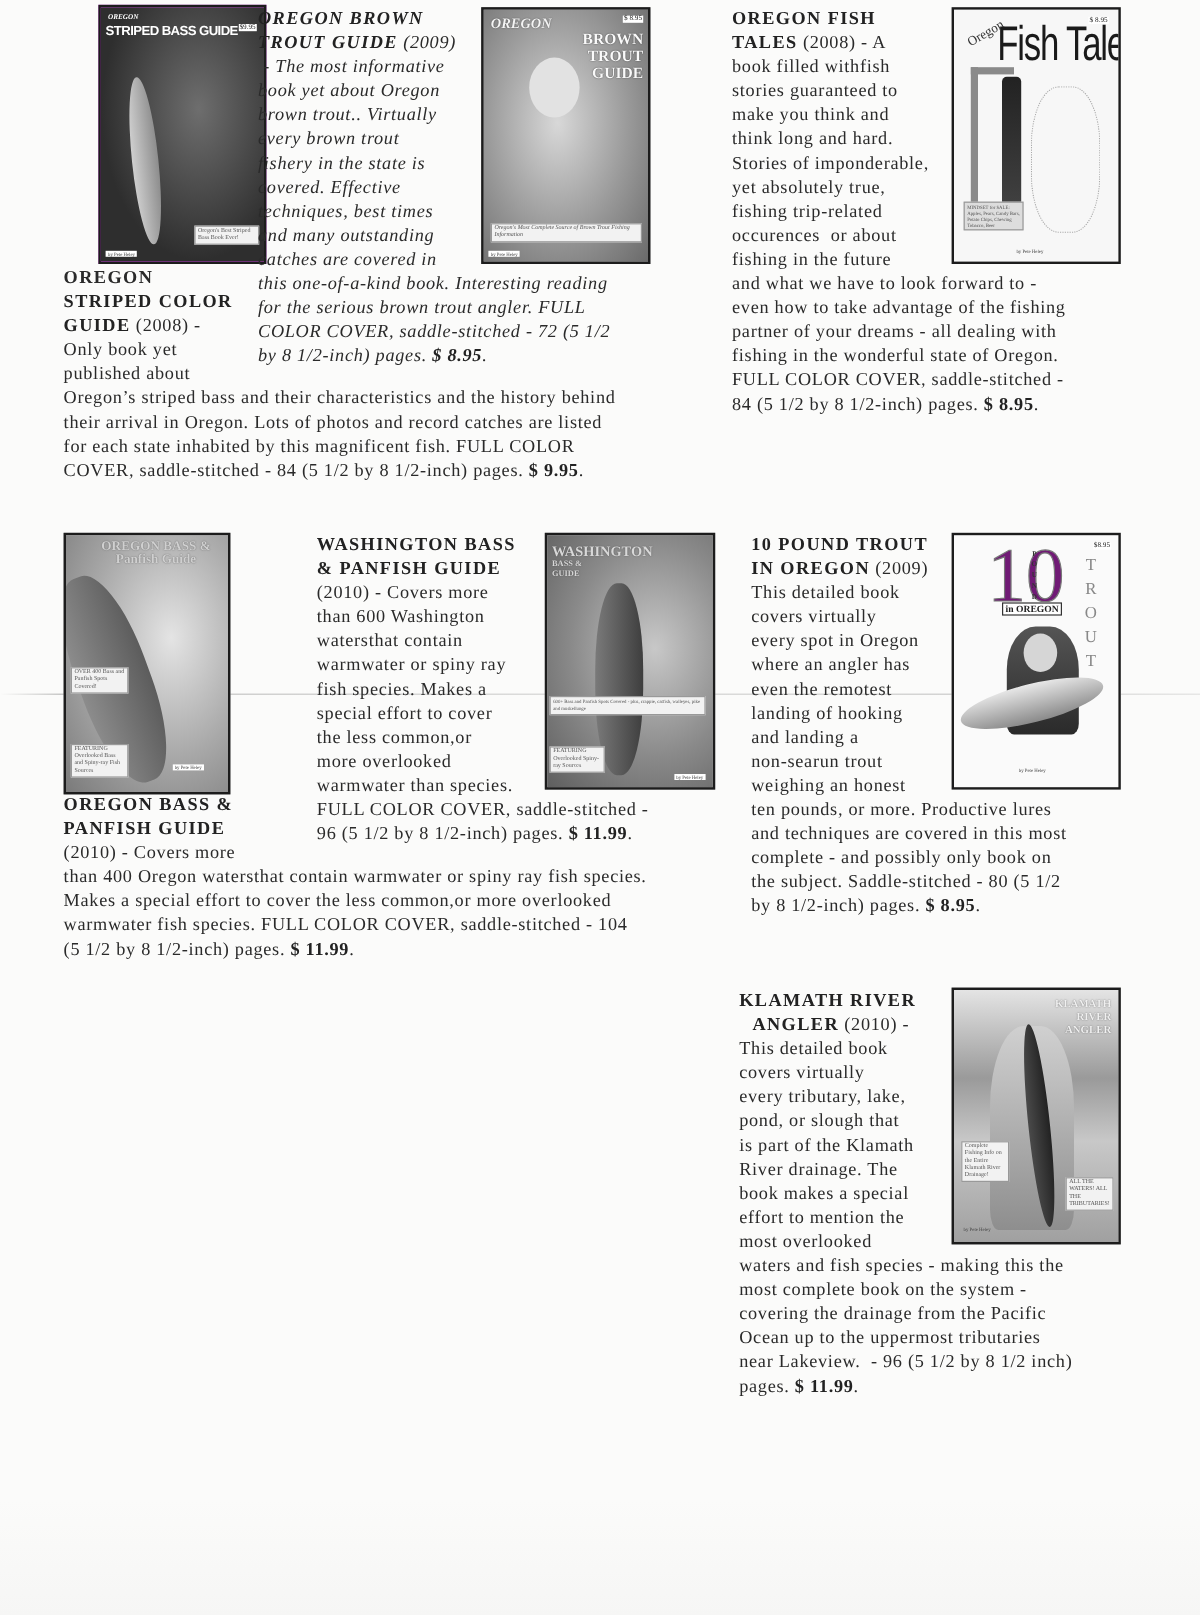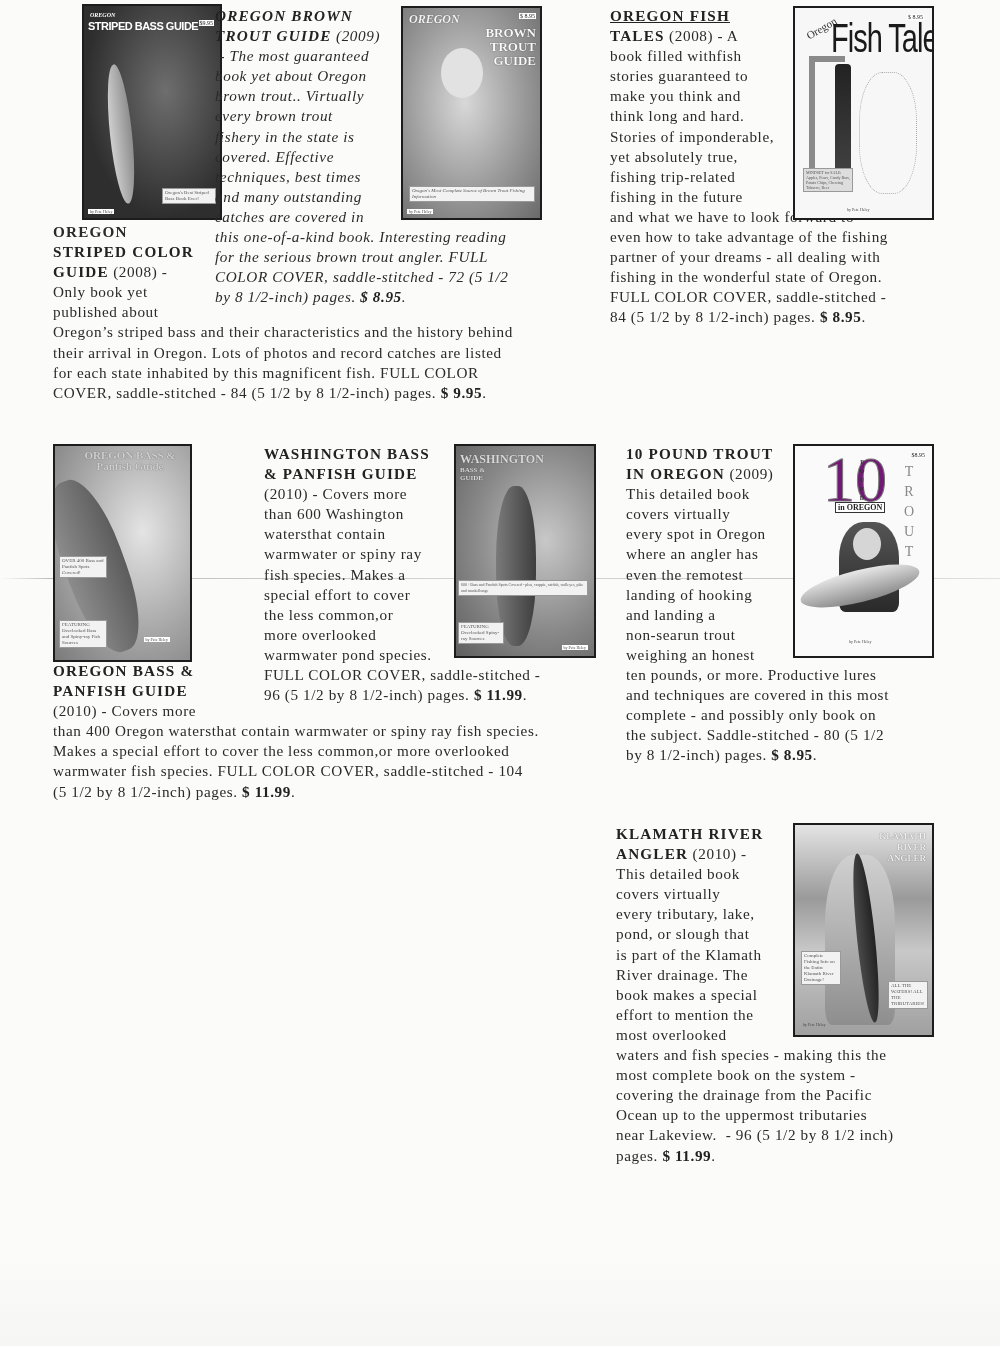--- a/index.html
+++ b/index.html
@@ -52,21 +52,21 @@
   <span class="line">published about</span>
   <span class="line">Oregon’s striped bass and their characteristics and the history behind</span>
   <span class="line">their arrival in Oregon. Lots of photos and record catches are listed</span>
   <span class="line">for each state inhabited by this magnificent fish. FULL COLOR</span>
   <span class="line"><span>COVER, saddle-stitched - 84  (5 1/2 by 8 1/2-inch) pages.</span> <b>$ 9.95</b>.</span>
 </div>
 
 <div class="block" style="left:215px;top:6px;width:340px;font-style:italic;">
   <span class="line"><b style="letter-spacing:1.2px;">OREGON BROWN</b></span>
   <span class="line"><b style="letter-spacing:1.2px;">TROUT GUIDE</b> <span>(2009)</span></span>
-  <span class="line" style="white-space:pre;"> - The most guaranteed</span>
+  <span class="line" style="white-space:pre;"> - The most informative</span>
   <span class="line">book yet about Oregon</span>
   <span class="line">brown trout.. Virtually</span>
   <span class="line">every brown trout</span>
   <span class="line">fishery in the state is</span>
   <span class="line">covered. Effective</span>
   <span class="line">techniques, best times</span>
   <span class="line">and many outstanding</span>
   <span class="line">catches are covered in</span>
   <span class="line">this one-of-a-kind book. Interesting reading</span>
   <span class="line">for the serious brown trout angler. FULL</span>
@@ -78,29 +78,30 @@
   <div class="photo" style="left:0;top:0;width:137px;height:210px;background:radial-gradient(ellipse at 45% 45%, #d8d8d8 0%, #9a9a9a 55%, #6a6a6a 100%);"></div>
   <div class="photo" style="left:38px;top:40px;width:42px;height:50px;border-radius:50%;background:#e2e2e2;"></div>
   <div class="ct" style="left:6px;top:4px;font-size:12px;font-style:italic;color:#f4f4f4;text-shadow:0 0 1px #333;">OREGON</div>
   <div class="price" style="right:4px;top:5px;">$ 8.95</div>
   <div class="ct" style="right:4px;top:18px;width:60px;font-size:13px;line-height:14px;text-align:right;color:#fafafa;text-shadow:0 0 1px #222;">BROWN TROUT GUIDE</div>
   <div class="tag" style="left:6px;top:178px;width:120px;font-style:italic;">Oregon's Most Complete Source of Brown Trout Fishing Information</div>
   <div class="author" style="left:4px;bottom:4px;">by Pete Heley</div>
 </div>
 
 <div class="block" style="left:610px;top:6px;width:330px;">
-  <span class="line"><b style="letter-spacing:1.2px;text-decoration:underline;">OREGON FISH</b></span>
+  <span class="line"><b style="letter-spacing:1.2px;">OREGON FISH</b></span>
   <span class="line"><b style="letter-spacing:1.2px;">TALES</b> <span>(2008) - A</span></span>
   <span class="line">book filled withfish</span>
   <span class="line">stories guaranteed to</span>
   <span class="line">make you think and</span>
   <span class="line">think long and hard.</span>
   <span class="line">Stories of imponderable,</span>
   <span class="line">yet absolutely true,</span>
   <span class="line">fishing trip-related</span>
+  <span class="line" style="white-space:pre;">occurences  or about</span>
   <span class="line">fishing in the future</span>
   <span class="line">and what we have to look forward to -</span>
   <span class="line">even how to take advantage of the fishing</span>
   <span class="line">partner of your dreams - all dealing with</span>
   <span class="line">fishing in the wonderful state of Oregon.</span>
   <span class="line">FULL COLOR COVER, saddle-stitched -</span>
   <span class="line"><span>84 (5 1/2 by 8 1/2-inch) pages.</span> <b>$ 8.95</b>.</span>
 </div>
 
 <div class="cover" style="left:793px;top:6px;width:141px;height:214px;background:#f7f7f7;">
@@ -138,21 +139,21 @@
   <span class="line"><b style="letter-spacing:1.2px;">WASHINGTON BASS</b></span>
   <span class="line"><b style="letter-spacing:1.2px;">&amp; PANFISH GUIDE</b></span>
   <span class="line">(2010) - Covers more</span>
   <span class="line">than 600 Washington</span>
   <span class="line">watersthat contain</span>
   <span class="line">warmwater or spiny ray</span>
   <span class="line">fish species. Makes a</span>
   <span class="line">special effort to cover</span>
   <span class="line">the less common,or</span>
   <span class="line">more overlooked</span>
-  <span class="line">warmwater pond species.</span>
+  <span class="line">warmwater than species.</span>
   <span class="line">FULL COLOR COVER, saddle-stitched -</span>
   <span class="line"><span>96 (5 1/2 by 8 1/2-inch) pages.</span> <b>$ 11.99</b>.</span>
 </div>
 
 <div class="cover" style="left:454px;top:444px;width:142px;height:214px;background:#a8a8a8;">
   <div class="photo" style="left:0;top:0;width:138px;height:210px;background:radial-gradient(ellipse at 65% 45%, #c8c8c8 0%, #8a8a8a 55%, #5e5e5e 100%);"></div>
   <div class="photo" style="left:40px;top:40px;width:40px;height:160px;border-radius:45%;background:linear-gradient(90deg,#7a7a7a,#3e3e3e);"></div>
   <div class="ct" style="left:4px;top:6px;font-size:12px;color:#d8d8d8;text-shadow:0 0 1px #444;">WASHINGTON</div>
   <div class="ct" style="left:4px;top:20px;width:30px;font-size:7px;line-height:8px;color:#d8d8d8;text-align:left;text-shadow:0 0 1px #444;">BASS &amp; GUIDE</div>
   <div class="tag" style="left:2px;top:134px;width:124px;font-size:4px;">600+ Bass and Panfish Spots Covered - plus, crappie, catfish, walleyes, pike and muskellunge</div>
@@ -186,21 +187,21 @@
   <div class="price" style="right:6px;top:6px;">$8.95</div>
   <div class="ct" style="left:40px;top:56px;font-size:8px;color:#222;border:1px solid #333;padding:0 2px;background:#fff;">in OREGON</div>
   <div class="photo" style="left:44px;top:76px;width:60px;height:90px;border-radius:40% 40% 10% 10%;background:linear-gradient(#555,#2a2a2a);"></div>
   <div class="photo" style="left:58px;top:82px;width:28px;height:32px;border-radius:50%;background:#d6d6d6;"></div>
   <div class="photo" style="left:4px;top:124px;width:122px;height:32px;border-radius:50%;background:linear-gradient(#e8e8e8,#8a8a8a);transform:rotate(-14deg);"></div>
   <div class="author" style="left:52px;bottom:12px;background:transparent;">by Pete Heley</div>
 </div>
 
 <div class="block" style="left:616px;top:824px;width:330px;">
   <span class="line"><b style="letter-spacing:1.2px;">KLAMATH RIVER</b></span>
-  <span class="line"><b style="letter-spacing:1.2px;">ANGLER</b> <span>(2010) -</span></span>
+  <span class="line"><b style="letter-spacing:1.2px;margin-left:11px;">ANGLER</b> <span>(2010) -</span></span>
   <span class="line">This detailed book</span>
   <span class="line">covers virtually</span>
   <span class="line">every tributary, lake,</span>
   <span class="line">pond, or slough that</span>
   <span class="line">is part of the Klamath</span>
   <span class="line">River drainage. The</span>
   <span class="line">book makes a special</span>
   <span class="line">effort to mention the</span>
   <span class="line">most overlooked</span>
   <span class="line">waters and fish species - making this the</span>

